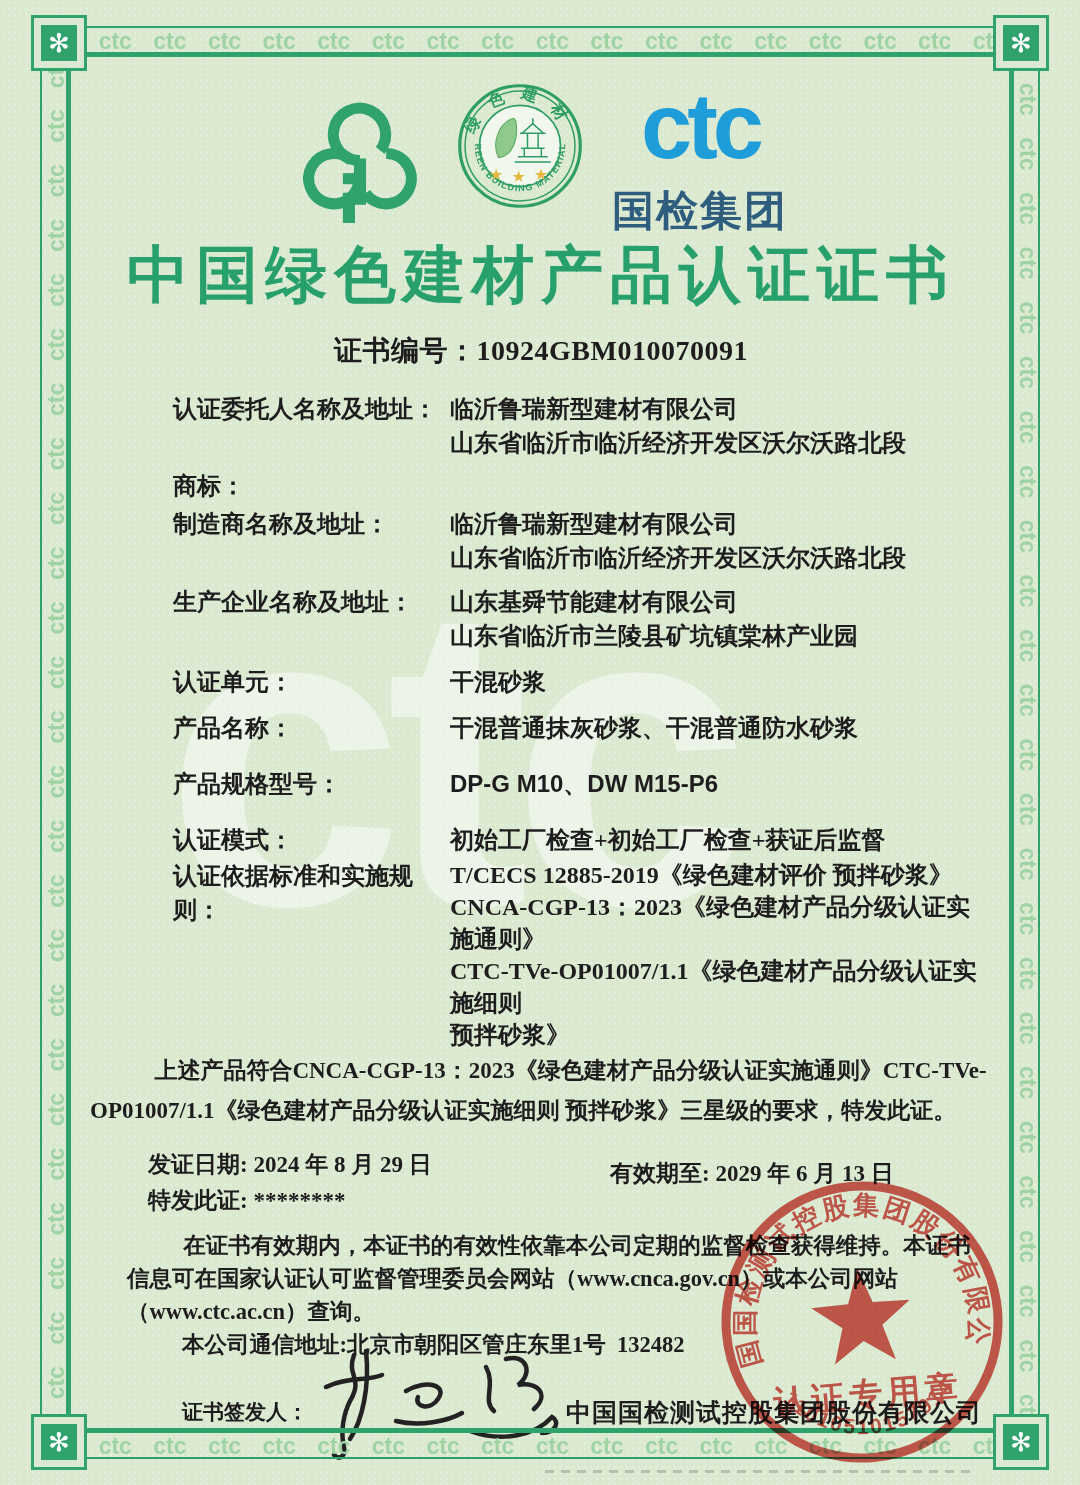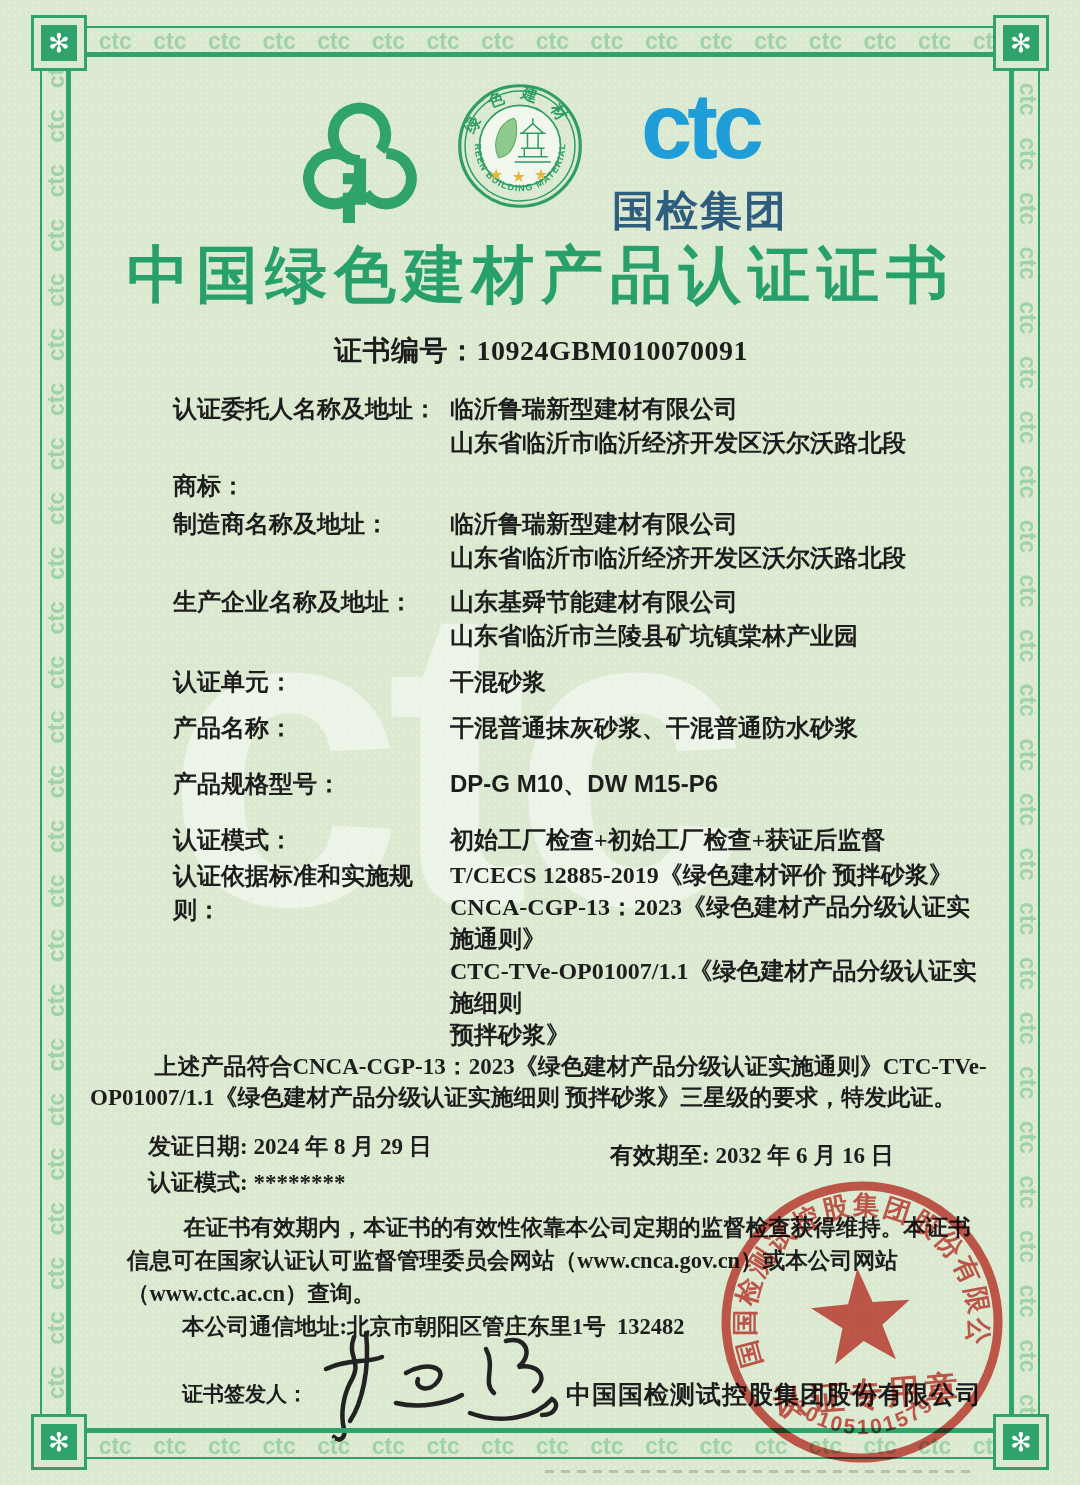--- a/index.html
+++ b/index.html
@@ -58,21 +58,21 @@
     color:var(--blue);letter-spacing:-5px;}
   .ctc-sub{font-weight:bold;font-size:42px;color:var(--navy);letter-spacing:2px;margin-top:14px;
     font-family:"Liberation Sans","DejaVu Sans",sans-serif;}
   .title{margin-top:16px;text-align:center;color:var(--title-green);
     font-size:62px;font-weight:bold;letter-spacing:7px;line-height:1;}
   .certno{margin-top:26px;text-align:center;font-size:28px;font-weight:bold;letter-spacing:.5px;}
   .fields{margin-top:22px;padding-left:83px;font-size:24px;}
   .frow{display:flex;}
   .flabel{width:277px;flex:none;font-weight:bold;line-height:34px;}
   .fvalues{flex:1;font-weight:600;line-height:34px;}
-  .stmt{margin-top:0;font-size:23px;font-weight:bold;line-height:31px;text-indent:2.8em;}
+  .stmt{margin-top:0;font-size:23px;font-weight:bold;line-height:40px;text-indent:2.8em;}
   .dates{position:relative;margin-top:16px;padding-left:58px;font-size:23px;font-weight:bold;line-height:36px;}
   .valid-at{position:absolute;left:520px;top:9px;}
   .notice{margin-top:10px;font-size:22.5px;font-weight:bold;line-height:33px;text-indent:2.5em;
     padding-left:37px;}
   .address{margin-top:0;font-size:22.5px;font-weight:bold;line-height:33px;padding-left:92px;
     white-space:pre-wrap;}
   .sign-row{margin-top:16px;display:flex;align-items:center;padding-left:92px;}
   .sign-label{font-size:21px;font-weight:bold;}
   .sign-svg{margin:-34px 6px -26px 2px;}
   .sign-company{font-size:25px;font-weight:bold;letter-spacing:1px;}
@@ -213,22 +213,22 @@
         <div>CTC-TVe-OP01007/1.1《绿色建材产品分级认证实施细则</div>
           <div>预拌砂浆》</div>
       </div>
     </div>
   </div>
 
   <p class="stmt">上述产品符合CNCA-CGP-13：2023《绿色建材产品分级认证实施通则》CTC-TVe-OP01007/1.1《绿色建材产品分级认证实施细则 预拌砂浆》三星级的要求，特发此证。</p>
 
   <div class="dates">
     <div><span>发证日期:</span><span> 2024 年 8 月 29 日</span></div>
-    <div><span>认证模式:</span><span> ********</span></div>
-    <div class="valid-at"><span>有效期至:</span><span> 2032 年 6 月 16 日</span></div>
+    <div><span>特发此证:</span><span> ********</span></div>
+    <div class="valid-at"><span>有效期至:</span><span> 2029 年 6 月 13 日</span></div>
   </div>
 
   <p class="notice">在证书有效期内，本证书的有效性依靠本公司定期的监督检查获得维持。本证书信息可在国家认证认可监督管理委员会网站（www.cnca.gov.cn）或本公司网站（www.ctc.ac.cn）查询。</p>
   <p class="address">本公司通信地址:北京市朝阳区管庄东里1号  132482</p>
 
   <div class="sign-row">
     <span class="sign-label">证书签发人：</span>
     <svg class="sign-svg" width="250" height="130" viewBox="0 0 250 130">
       <g stroke="#222" stroke-width="4.5" fill="none" stroke-linecap="round">
         <path d="M44,12 C36,34 54,34 40,58 C34,70 30,88 34,104 C36,112 30,118 24,112"></path>

